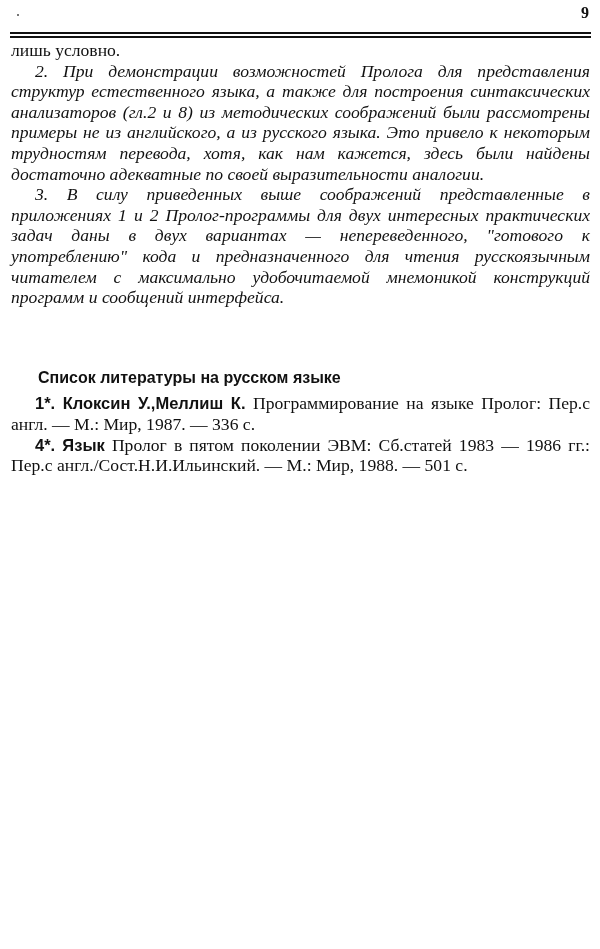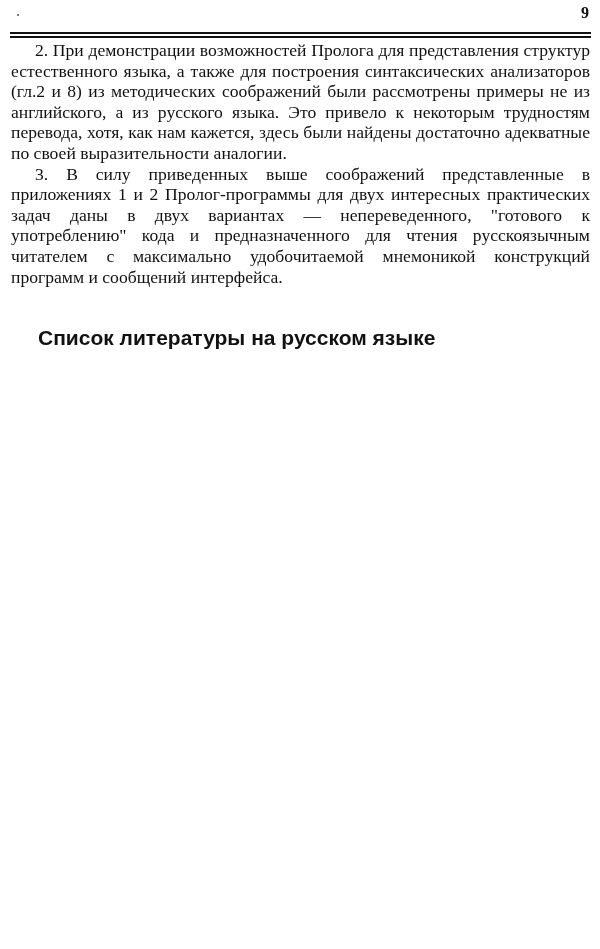--- a/index.html
+++ b/index.html
@@ -6,33 +6,44 @@
   body { width: 600px; height: 949px; position: relative; overflow: hidden;
          font-family: "Liberation Serif", "DejaVu Serif", serif; color: #111; }
   .page-number { position: absolute; top: 4px; right: 11px; font-weight: bold; font-size: 16px; }
   .dot { position: absolute; top: 14px; left: 17px; width: 2px; height: 2px; background: #777; }
   .rule { position: absolute; left: 10px; width: 581px; background: #111; }
   .rule.r1 { top: 32px; height: 2px; }
   .rule.r2 { top: 36px; height: 1.5px; }
   .content { position: absolute; top: 40px; left: 11px; width: 579px;
              font-size: 17.6px; line-height: 20.6px; text-align: justify; }
   p { margin: 0; }
-  .indent { text-indent: 24px; }
-  .heading { margin-top: 41px; margin-bottom: 5px; padding-left: 27px; font-weight: bold;
-             font-family: "Liberation Sans", "DejaVu Sans", sans-serif; font-size: 21px; }
+  .indent { text-indent: 24px; font-style: italic; }
+  .heading { margin-top: 60px; margin-bottom: 5px; padding-left: 27px; font-weight: bold;
+             font-family: "Liberation Sans", "DejaVu Sans", sans-serif; font-size: 16px; }
   .ref { text-indent: 24px; text-align: justify; }
   .ref b { font-family: "Liberation Sans", "DejaVu Sans", sans-serif; font-size: 16.5px; }
 </style>
 </head>
 <body>
 
 <div class="dot"></div>
 <div class="page-number">9</div>
 <div class="rule r1"></div>
 <div class="rule r2"></div>
 
 <div class="content">
+  <p>лишь условно.</p>
   <p class="indent">2. При демонстрации возможностей Пролога для представления структур естественного языка, а также для построения синтаксических анализаторов (гл.2 и 8) из методических соображений были рассмотрены примеры не из английского, а из русского языка. Это привело к некоторым трудностям перевода, хотя, как нам кажется, здесь были найдены достаточно адекватные по своей выразительности аналогии.</p>
   <p class="indent">3. В силу приведенных выше соображений представленные в приложениях 1 и 2 Пролог-программы для двух интересных практических задач даны в двух вариантах — непереведенного, "готового к употреблению" кода и предназначенного для чтения русскоязычным читателем с максимально удобочитаемой мнемоникой конструкций программ и сообщений интерфейса.</p>
 
   <p class="heading">Список литературы на русском языке</p>
 
+  <p class="ref">
+    <b>1*.</b>
+    <b>Клоксин У.,Меллиш К.</b>
+    <span>Программирование на языке Пролог: Пер.с англ. — М.: Мир, 1987. — 336 с.</span>
+  </p>
+  <p class="ref">
+    <b>4*.</b>
+    <b>Язык</b>
+    <span>Пролог в пятом поколении ЭВМ: Сб.статей 1983 — 1986 гг.: Пер.с англ./Сост.Н.И.Ильинский. — М.: Мир, 1988. — 501 с.</span>
+  </p>
 </div>
 
 </body></html>

